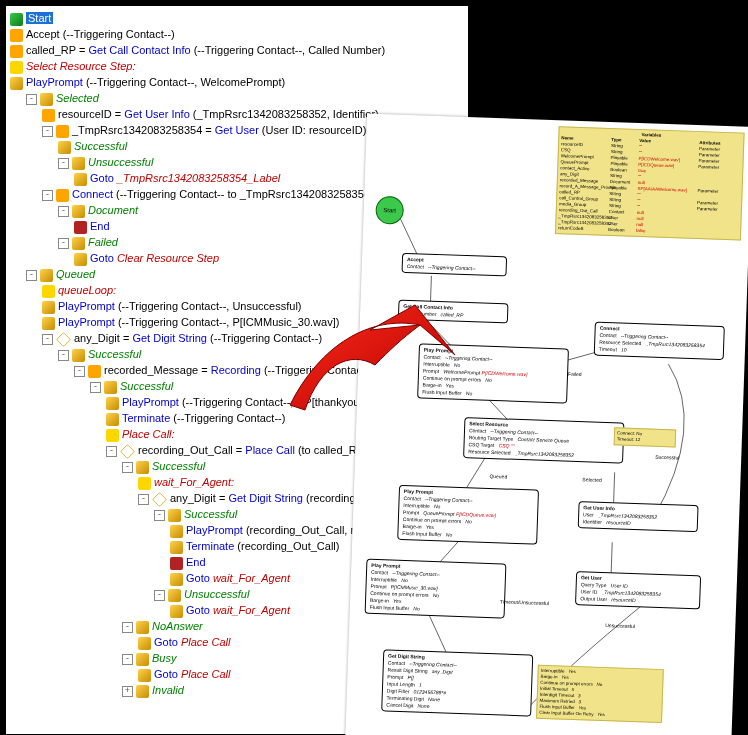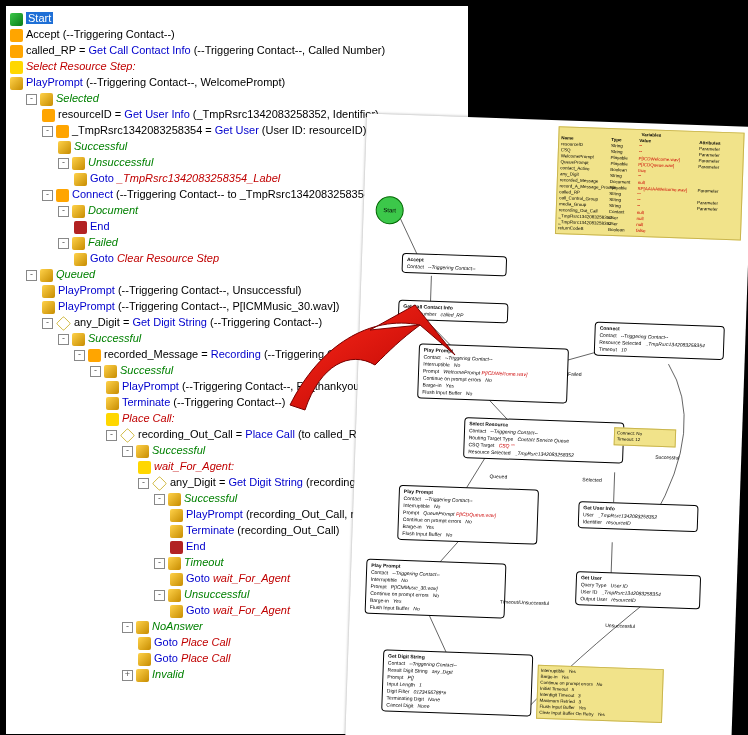--- a/index.html
+++ b/index.html
@@ -46,43 +46,44 @@
 <div class="ln"><span class="gap"></span><span class="gap"></span><span class="pm">-</span><span class="ic iConn"></span><span>_TmpRsrc1342083258354 = </span><span class="blue">Get User</span><span> (User ID: resourceID)</span></div>
 <div class="ln"><span class="gap"></span><span class="gap"></span><span class="gap"></span><span class="ic iArr"></span><span class="green italic">Successful</span></div>
 <div class="ln"><span class="gap"></span><span class="gap"></span><span class="gap"></span><span class="pm">-</span><span class="ic iArr"></span><span class="green italic">Unsuccessful</span></div>
 <div class="ln"><span class="gap"></span><span class="gap"></span><span class="gap"></span><span class="gap"></span><span class="ic iArr"></span><span class="blue">Goto</span><span class="red"> _TmpRsrc1342083258354_Label</span></div>
 <div class="ln"><span class="gap"></span><span class="gap"></span><span class="pm">-</span><span class="ic iConn"></span><span class="blue">Connect</span><span> (--Triggering Contact-- to _TmpRsrc1342083258354)</span></div>
 <div class="ln"><span class="gap"></span><span class="gap"></span><span class="gap"></span><span class="pm">-</span><span class="ic iArr"></span><span class="green italic">Document</span></div>
 <div class="ln"><span class="gap"></span><span class="gap"></span><span class="gap"></span><span class="gap"></span><span class="ic iTerm"></span><span class="blue">End</span></div>
 <div class="ln"><span class="gap"></span><span class="gap"></span><span class="gap"></span><span class="pm">-</span><span class="ic iArr"></span><span class="green italic">Failed</span></div>
 <div class="ln"><span class="gap"></span><span class="gap"></span><span class="gap"></span><span class="gap"></span><span class="ic iArr"></span><span class="blue">Goto</span><span class="red"> Clear Resource Step</span></div>
 <div class="ln"><span class="gap"></span><span class="pm">-</span><span class="ic iArr"></span><span class="green italic">Queued</span></div>
+<div class="ln"><span class="gap"></span><span class="gap"></span><span class="ic iLbl"></span><span class="red">queueLoop:</span></div>
 <div class="ln"><span class="gap"></span><span class="gap"></span><span class="ic iArr"></span><span class="blue">PlayPrompt</span><span> (--Triggering Contact--, Unsuccessful)</span></div>
 <div class="ln"><span class="gap"></span><span class="gap"></span><span class="ic iArr"></span><span class="blue">PlayPrompt</span><span> (--Triggering Contact--, P[ICMMusic_30.wav])</span></div>
 <div class="ln"><span class="gap"></span><span class="gap"></span><span class="pm">-</span><span class="ic iDiam"></span><span>any_Digit = </span><span class="blue">Get Digit String</span><span> (--Triggering Contact--)</span></div>
 <div class="ln"><span class="gap"></span><span class="gap"></span><span class="gap"></span><span class="pm">-</span><span class="ic iArr"></span><span class="green italic">Successful</span></div>
 <div class="ln"><span class="gap"></span><span class="gap"></span><span class="gap"></span><span class="gap"></span><span class="pm">-</span><span class="ic iConn"></span><span>recorded_Message = </span><span class="blue">Recording</span><span> (--Triggering Contact--, re</span></div>
 <div class="ln"><span class="gap"></span><span class="gap"></span><span class="gap"></span><span class="gap"></span><span class="gap"></span><span class="pm">-</span><span class="ic iArr"></span><span class="green italic">Successful</span></div>
 <div class="ln"><span class="gap"></span><span class="gap"></span><span class="gap"></span><span class="gap"></span><span class="gap"></span><span class="gap"></span><span class="ic iArr"></span><span class="blue">PlayPrompt</span><span> (--Triggering Contact--, RP[thankyou.wa</span></div>
 <div class="ln"><span class="gap"></span><span class="gap"></span><span class="gap"></span><span class="gap"></span><span class="gap"></span><span class="gap"></span><span class="ic iArr"></span><span class="blue">Terminate</span><span> (--Triggering Contact--)</span></div>
 <div class="ln"><span class="gap"></span><span class="gap"></span><span class="gap"></span><span class="gap"></span><span class="gap"></span><span class="gap"></span><span class="ic iLbl"></span><span class="red">Place Call:</span></div>
 <div class="ln"><span class="gap"></span><span class="gap"></span><span class="gap"></span><span class="gap"></span><span class="gap"></span><span class="gap"></span><span class="pm">-</span><span class="ic iDiam"></span><span>recording_Out_Call = </span><span class="blue">Place Call</span><span> (to called_R</span></div>
 <div class="ln"><span class="gap"></span><span class="gap"></span><span class="gap"></span><span class="gap"></span><span class="gap"></span><span class="gap"></span><span class="gap"></span><span class="pm">-</span><span class="ic iArr"></span><span class="green italic">Successful</span></div>
 <div class="ln"><span class="gap"></span><span class="gap"></span><span class="gap"></span><span class="gap"></span><span class="gap"></span><span class="gap"></span><span class="gap"></span><span class="gap"></span><span class="ic iLbl"></span><span class="red">wait_For_Agent:</span></div>
 <div class="ln"><span class="gap"></span><span class="gap"></span><span class="gap"></span><span class="gap"></span><span class="gap"></span><span class="gap"></span><span class="gap"></span><span class="gap"></span><span class="pm">-</span><span class="ic iDiam"></span><span>any_Digit = </span><span class="blue">Get Digit String</span><span> (recording_Out_C</span></div>
 <div class="ln"><span class="gap"></span><span class="gap"></span><span class="gap"></span><span class="gap"></span><span class="gap"></span><span class="gap"></span><span class="gap"></span><span class="gap"></span><span class="gap"></span><span class="pm">-</span><span class="ic iArr"></span><span class="green italic">Successful</span></div>
 <div class="ln"><span class="gap"></span><span class="gap"></span><span class="gap"></span><span class="gap"></span><span class="gap"></span><span class="gap"></span><span class="gap"></span><span class="gap"></span><span class="gap"></span><span class="gap"></span><span class="ic iArr"></span><span class="blue">PlayPrompt</span><span> (recording_Out_Call, reco</span></div>
 <div class="ln"><span class="gap"></span><span class="gap"></span><span class="gap"></span><span class="gap"></span><span class="gap"></span><span class="gap"></span><span class="gap"></span><span class="gap"></span><span class="gap"></span><span class="gap"></span><span class="ic iArr"></span><span class="blue">Terminate</span><span> (recording_Out_Call)</span></div>
 <div class="ln"><span class="gap"></span><span class="gap"></span><span class="gap"></span><span class="gap"></span><span class="gap"></span><span class="gap"></span><span class="gap"></span><span class="gap"></span><span class="gap"></span><span class="gap"></span><span class="ic iTerm"></span><span class="blue">End</span></div>
-<div class="ln"><span class="gap"></span><span class="gap"></span><span class="gap"></span><span class="gap"></span><span class="gap"></span><span class="gap"></span><span class="gap"></span><span class="gap"></span><span class="gap"></span><span class="pm">-</span><span class="ic iArr"></span><span class="green italic">Timeout</span></div>
 <div class="ln"><span class="gap"></span><span class="gap"></span><span class="gap"></span><span class="gap"></span><span class="gap"></span><span class="gap"></span><span class="gap"></span><span class="gap"></span><span class="gap"></span><span class="gap"></span><span class="ic iArr"></span><span class="blue">Goto</span><span class="red"> wait_For_Agent</span></div>
 <div class="ln"><span class="gap"></span><span class="gap"></span><span class="gap"></span><span class="gap"></span><span class="gap"></span><span class="gap"></span><span class="gap"></span><span class="gap"></span><span class="gap"></span><span class="pm">-</span><span class="ic iArr"></span><span class="green italic">Unsuccessful</span></div>
 <div class="ln"><span class="gap"></span><span class="gap"></span><span class="gap"></span><span class="gap"></span><span class="gap"></span><span class="gap"></span><span class="gap"></span><span class="gap"></span><span class="gap"></span><span class="gap"></span><span class="ic iArr"></span><span class="blue">Goto</span><span class="red"> wait_For_Agent</span></div>
 <div class="ln"><span class="gap"></span><span class="gap"></span><span class="gap"></span><span class="gap"></span><span class="gap"></span><span class="gap"></span><span class="gap"></span><span class="pm">-</span><span class="ic iArr"></span><span class="green italic">NoAnswer</span></div>
 <div class="ln"><span class="gap"></span><span class="gap"></span><span class="gap"></span><span class="gap"></span><span class="gap"></span><span class="gap"></span><span class="gap"></span><span class="gap"></span><span class="ic iArr"></span><span class="blue">Goto</span><span class="red"> Place Call</span></div>
+<div class="ln"><span class="gap"></span><span class="gap"></span><span class="gap"></span><span class="gap"></span><span class="gap"></span><span class="gap"></span><span class="gap"></span><span class="pm">-</span><span class="ic iArr"></span><span class="green italic">Busy</span></div>
 <div class="ln"><span class="gap"></span><span class="gap"></span><span class="gap"></span><span class="gap"></span><span class="gap"></span><span class="gap"></span><span class="gap"></span><span class="gap"></span><span class="ic iArr"></span><span class="blue">Goto</span><span class="red"> Place Call</span></div>
 <div class="ln"><span class="gap"></span><span class="gap"></span><span class="gap"></span><span class="gap"></span><span class="gap"></span><span class="gap"></span><span class="gap"></span><span class="pm">+</span><span class="ic iArr"></span><span class="green italic">Invalid</span></div>
 
 </div>
 
 <div id="diag" class="pane">
 <svg width="370" height="610">
   <g stroke="#000" fill="none" stroke-width="0.6">
     <path d="M35 100 L58 145"></path>
         <path d="M70 160 L70 190"></path>

